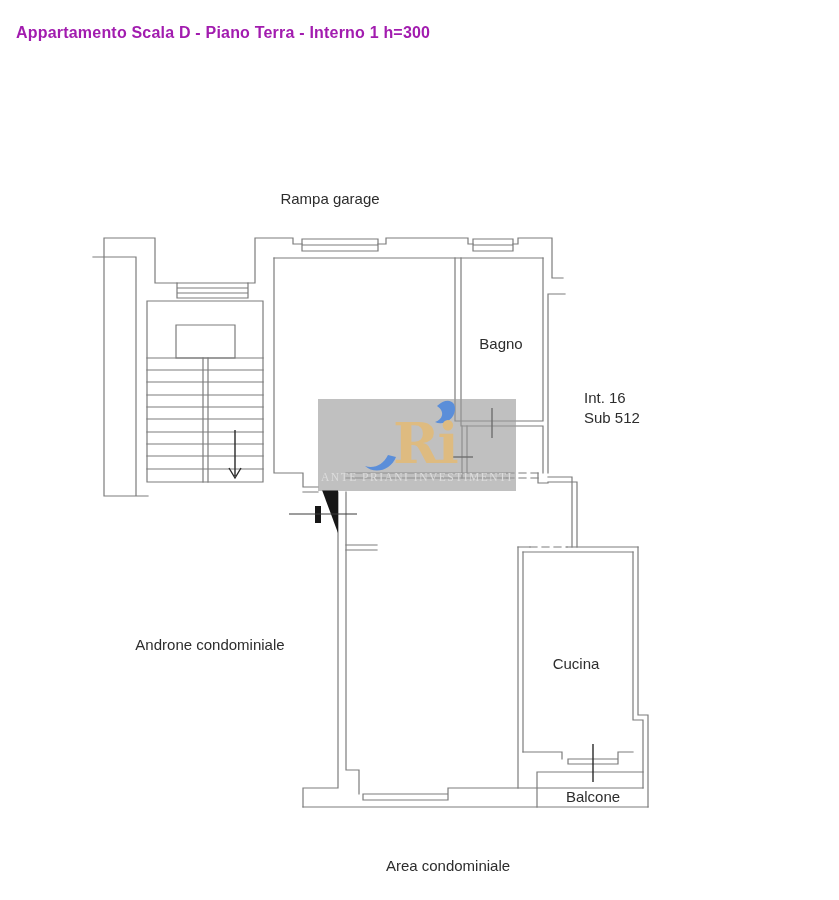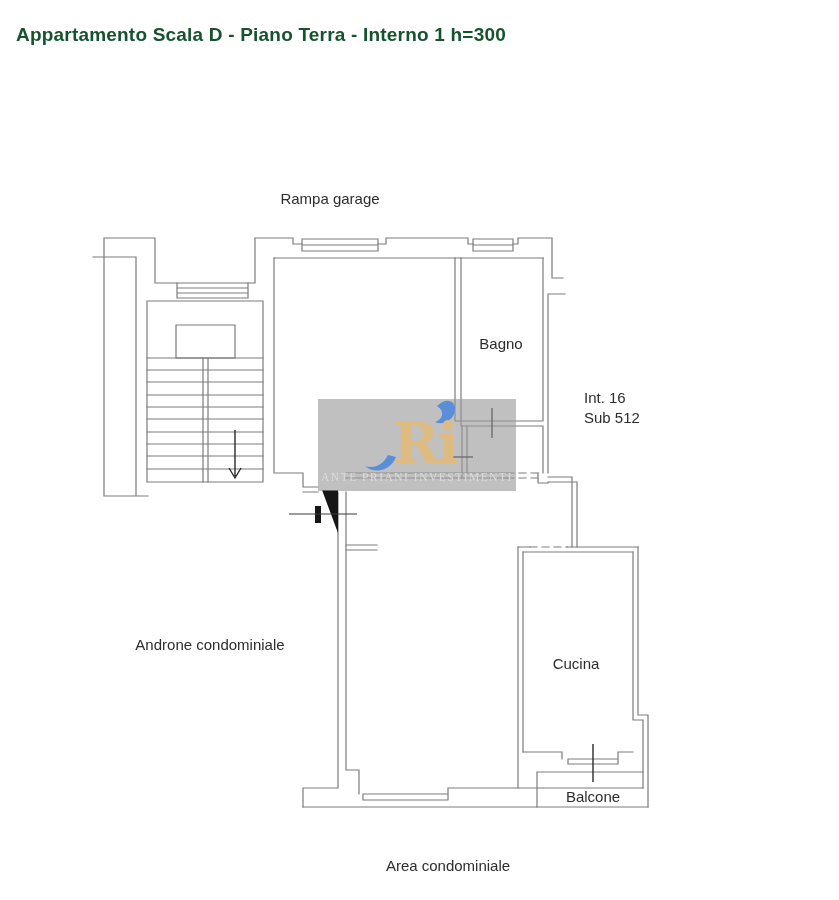--- a/index.html
+++ b/index.html
@@ -1,19 +1,19 @@
 <!DOCTYPE html>
 <html><head>
 <meta charset="utf-8">
 <style>
   html,body{margin:0;padding:0;background:#ffffff;}
   .page{position:relative;width:839px;height:900px;background:#ffffff;overflow:hidden;
         font-family:"Liberation Sans","DejaVu Sans",sans-serif;}
-  .title{position:absolute;left:16px;top:24px;font-size:19px;font-weight:600;
-         color:#14532d;letter-spacing:0.2px;white-space:nowrap;}
+  .title{position:absolute;left:16px;top:24px;font-size:16px;font-weight:600;
+         color:#a21caf;letter-spacing:0.2px;white-space:nowrap;}
   svg text{font-family:"Liberation Sans","DejaVu Sans",sans-serif;}
   .room-label{font-size:15px;fill:#2d2d2d;}
   .wm-company{font-size:11.5px;letter-spacing:1.5px;text-transform:uppercase;
               font-family:"Liberation Serif","DejaVu Serif",serif;}
   .logo-text{font-family:"DejaVu Serif","Liberation Serif",serif;font-weight:bold;}
 </style>
 </head>
 <body>
 
 <div class="page">

